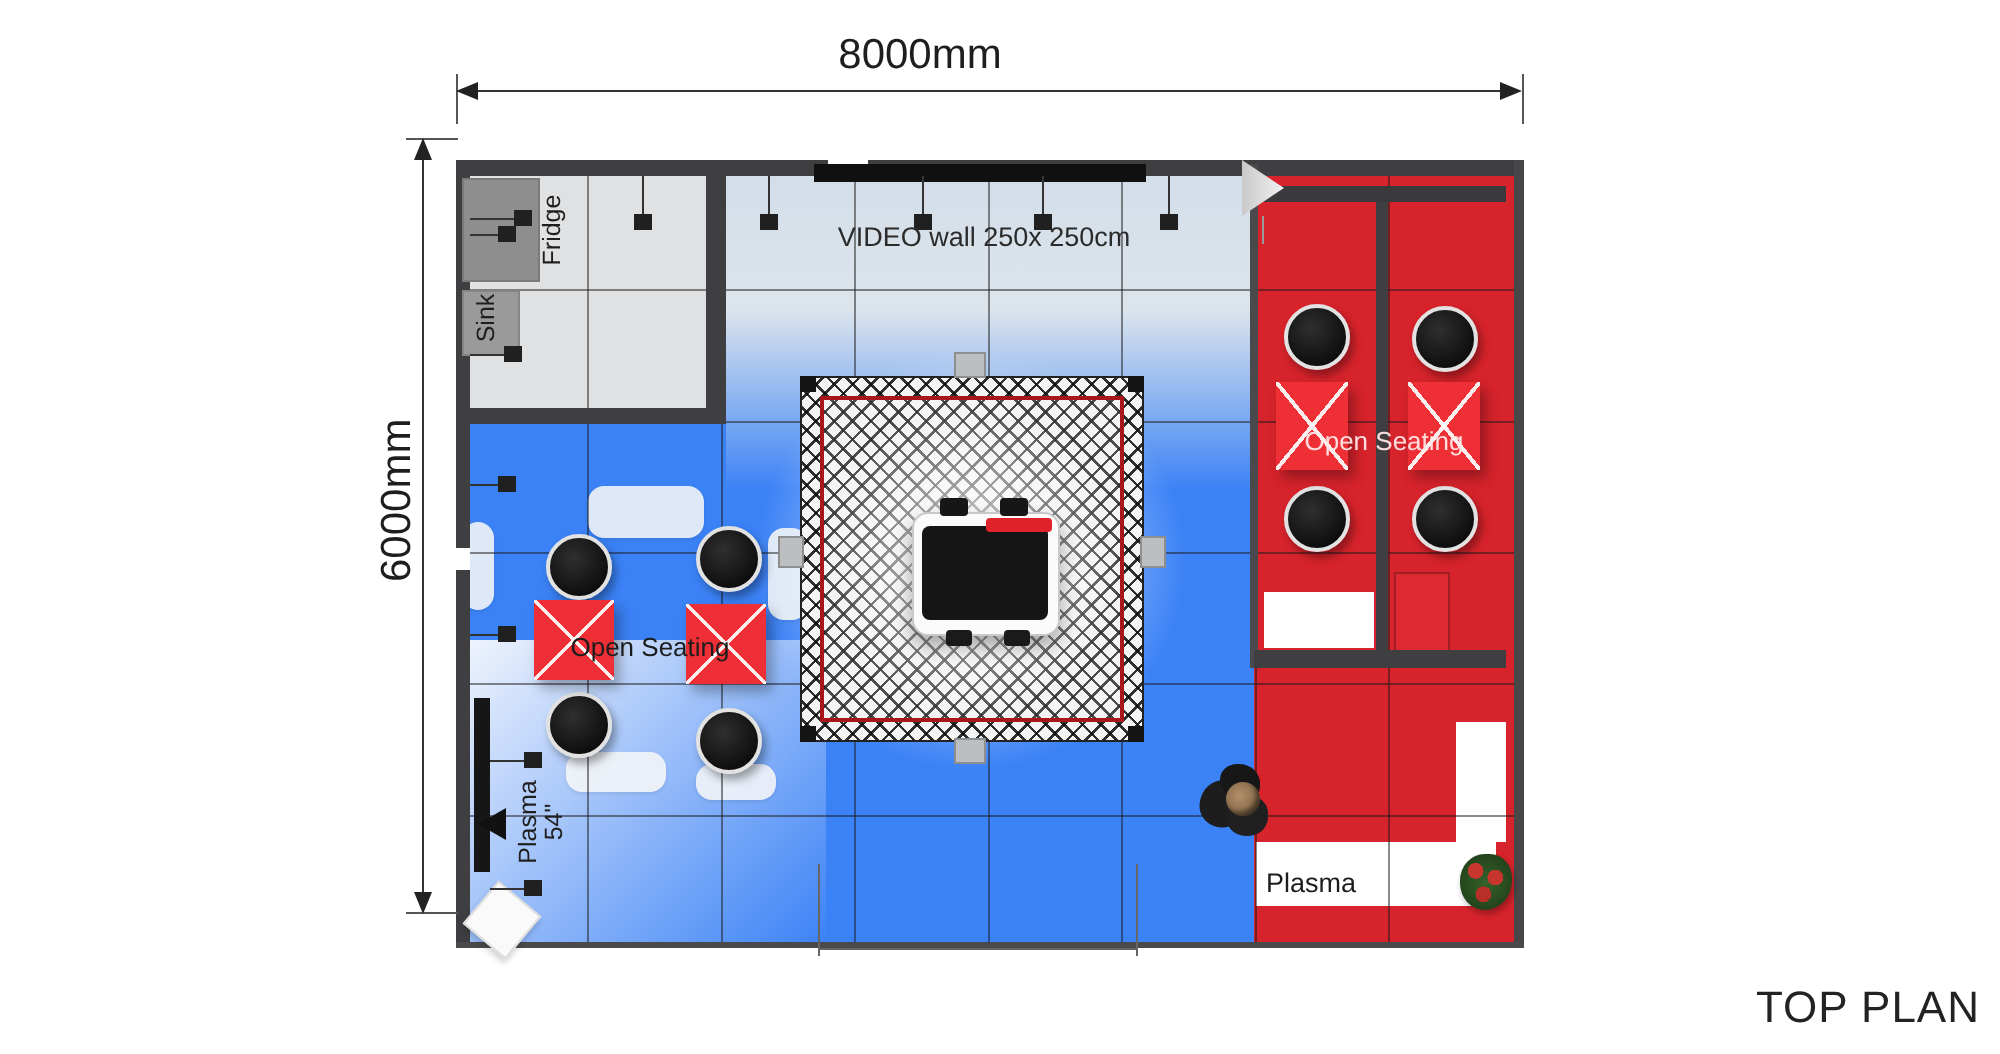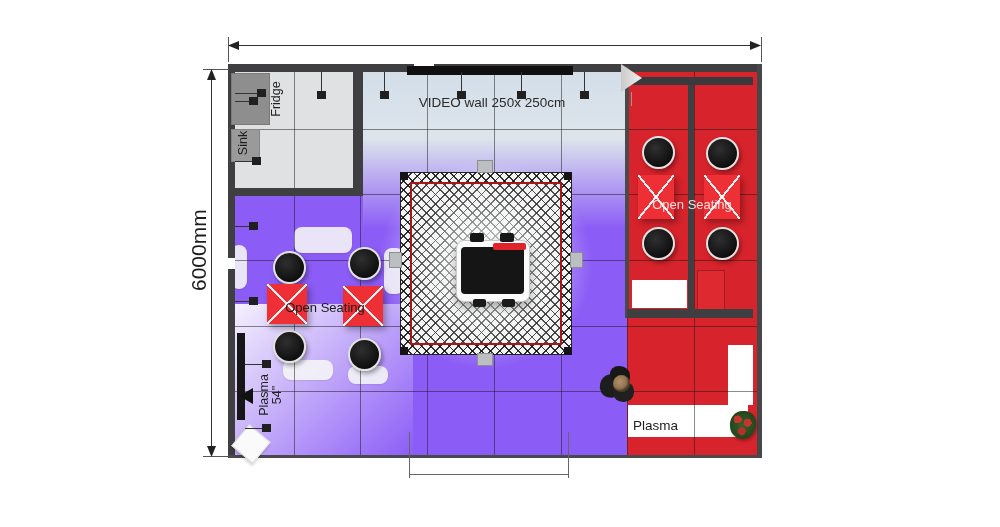--- a/index.html
+++ b/index.html
@@ -26,21 +26,21 @@
   .dimline{background:#333;z-index:15;}
   .dimtick{background:#555;z-index:15;}
   .arrowhead{background:#222;z-index:16;}
   .bannertick{background:#666;z-index:20;}
 </style>
 </head>
 <body>
 
 <div id="stage">
 
-  <div class="abs" style="left:228px;top:64px;width:534px;height:394px;background:#8b5cf6;">
+  <div class="abs" style="left:228px;top:80px;width:534px;height:394px;background:#3b82f6;">
 
     <div class="abs" style="left:135px;top:0;width:264px;height:165px;z-index:1;
                 background:linear-gradient(180deg,#d2dde8 0%,#dde5ec 45%,rgba(233,235,237,0) 100%);"></div>
     <div class="abs" style="left:0;top:0;width:125px;height:124px;z-index:1;background:#e0e1e2;"></div>
     <div class="abs" style="left:0;top:240px;width:185px;height:154px;z-index:1;
                 background:linear-gradient(135deg,rgba(252,252,253,.95),rgba(233,235,237,0));"></div>
     <div class="abs" style="left:150px;top:95px;width:215px;height:210px;z-index:2;
                 background:radial-gradient(closest-side,rgba(251,252,253,.9),rgba(233,235,237,0));"></div>
     <div class="abs" style="left:399px;top:0;width:130px;height:391px;z-index:1;background:var(--red);"></div>
 
@@ -174,31 +174,33 @@
             box-shadow:1px 2px 3px rgba(0,0,0,.3);"></div>
 
     <div class="abs" style="left:372px;top:302px;width:36px;height:40px;z-index:10;">
       <div class="abs" style="left:0;top:8px;width:24px;height:24px;background:#1d1d1d;border-radius:50% 40% 55% 45%;transform:rotate(15deg);"></div>
       <div class="abs" style="left:10px;top:0;width:20px;height:18px;background:#171717;border-radius:45% 55% 40% 60%;"></div>
       <div class="abs" style="left:13px;top:16px;width:21px;height:20px;background:#202020;border-radius:55% 45% 50% 50%;"></div>
       <div class="abs" style="left:13px;top:9px;width:17px;height:17px;border-radius:50%;background:radial-gradient(circle at 40% 40%, #b3906a, #7d6342 75%);box-shadow:inset -2px -2px 2px rgba(0,0,0,.45);"></div>
     </div>
   </div>
 
+  <div class="abs lbl" style="left:370px;top:16px;width:180px;height:24px;text-align:center;font-size:21px;color:#1e1e1e;">8000mm</div>
   <div class="abs dimline" style="left:233px;top:45px;width:517px;height:1px;"></div>
   <div class="abs arrowhead" style="left:228px;top:41px;width:11px;height:9px;clip-path:polygon(100% 0,0 50%,100% 100%);"></div>
   <div class="abs arrowhead" style="left:750px;top:41px;width:11px;height:9px;clip-path:polygon(0 0,100% 50%,0 100%);"></div>
   <div class="abs dimtick" style="left:228px;top:37px;width:1px;height:25px;"></div>
   <div class="abs dimtick" style="left:761px;top:37px;width:1px;height:25px;"></div>
 
   <div class="abs lbl" style="left:159px;top:239px;width:80px;height:24px;text-align:center;font-size:21px;color:#1e1e1e;transform:rotate(-90deg);">6000mm</div>
   <div class="abs dimline" style="left:211px;top:74px;width:1px;height:378px;"></div>
   <div class="abs arrowhead" style="left:207px;top:69px;width:9px;height:11px;clip-path:polygon(50% 0,0 100%,100% 100%);"></div>
   <div class="abs arrowhead" style="left:207px;top:446px;width:9px;height:11px;clip-path:polygon(0 0,100% 0,50% 100%);"></div>
   <div class="abs dimtick" style="left:203px;top:69px;width:26px;height:1px;"></div>
   <div class="abs dimtick" style="left:203px;top:456px;width:26px;height:1px;"></div>
 
   <div class="abs bannertick" style="left:409px;top:432px;width:1px;height:46px;"></div>
   <div class="abs bannertick" style="left:568px;top:432px;width:1px;height:46px;"></div>
   <div class="abs bannertick" style="left:409px;top:474px;width:160px;height:1px;"></div>
 
+  <div class="abs lbl" style="left:850px;top:491px;width:140px;height:26px;text-align:right;font-size:22px;color:#232323;letter-spacing:.5px;">TOP PLAN</div>
 
 </div>
 
 </body></html>

